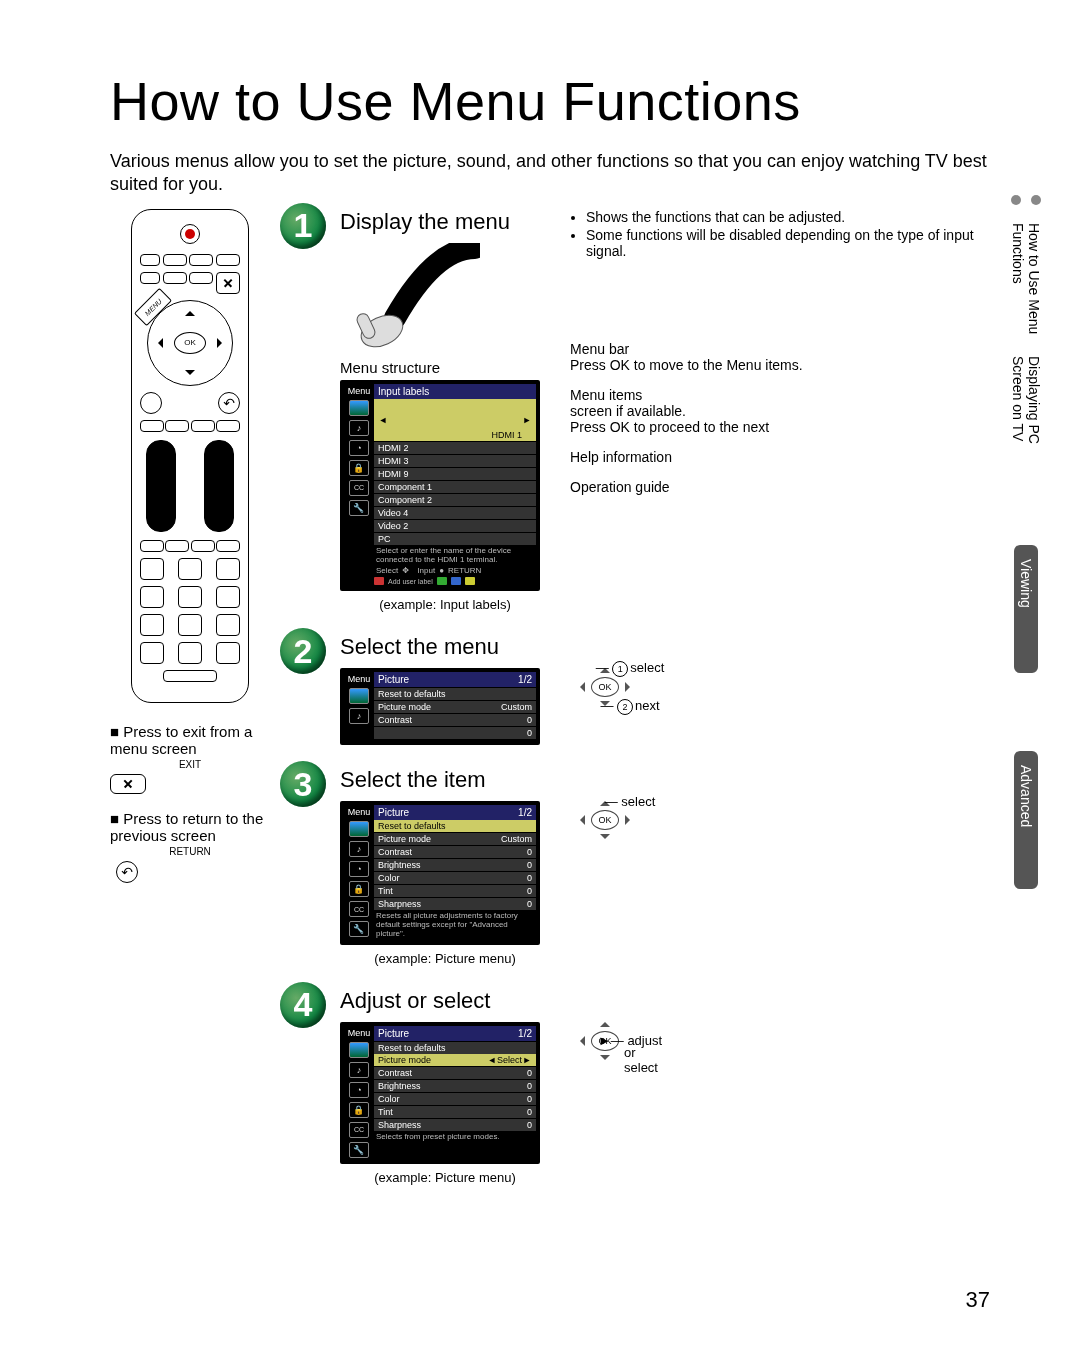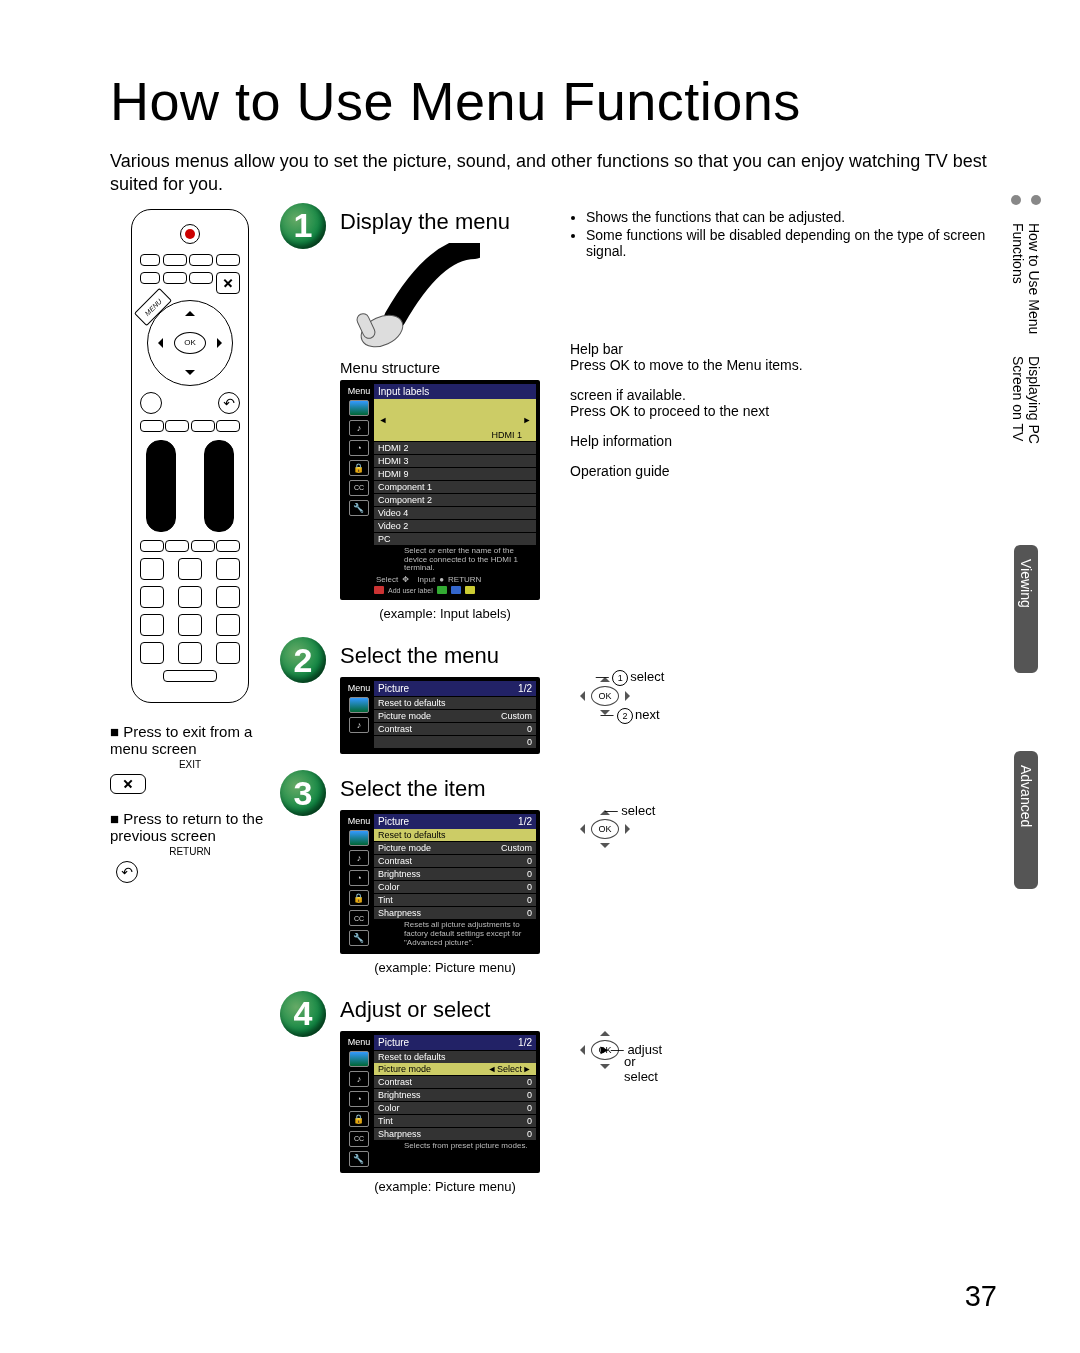--- a/index.html
+++ b/index.html
@@ -185,21 +185,21 @@
   }
   .ms-highlight {
     background:#cc6; color:#000; padding:1px 4px; display:flex; justify-content:space-between; align-items:center;
     font-size:9px;
   }
   .ms-highlight .arrow { width:10px; text-align:center; }
   .ms-item {
     background:#333; border-top:1px solid #000; padding:1px 4px; font-size:9px; display:flex; justify-content:space-between;
   }
   .ms-help {
-    font-size:8px; color:#bbb; padding:2px 2px 0 2px; line-height:1.1;margin-left:28px;
+    font-size:8px; color:#bbb; padding:2px 2px 0 2px; line-height:1.1;
   }
   .ms-guide {
     font-size:8px; color:#bbb; padding:2px 2px 0 2px; display:flex; align-items:center; gap:4px;
   }
   .ms-colorrow { display:flex; gap:4px; align-items:center; font-size:7px; color:#bbb; padding-top:2px;}
   .ck { width:10px; height:8px; border-radius:1px; }
   .ck.r{background:#c33}.ck.g{background:#3a3}.ck.b{background:#36c}.ck.y{background:#cc3}
   .example {
     font-size: 13px; color:#000; text-align:center; margin-top:6px;
   }
@@ -227,21 +227,21 @@
     align-items:center; justify-items:center;
   }
   .oknav .tri { width:0;height:0;border:5px solid transparent; }
   .oknav .tri.u{border-bottom-color:#555}.oknav .tri.d{border-top-color:#555}
   .oknav .tri.l{border-right-color:#555}.oknav .tri.r{border-left-color:#555}
   .badge {
     display:inline-flex; width:14px;height:14px;border:1px solid #000;border-radius:50%;
     align-items:center;justify-content:center;font-size:9px; margin-right:2px;
   }
   .page-num {
-    position:absolute; right:83px; bottom:40px; font-size:29px;
+    position:absolute; right:90px; bottom:40px; font-size:22px;
   }
   .step1-hand {
     width:140px; height:110px; position:relative; margin-bottom:6px;
   }
   .step1-hand svg { width:100%; height:100%; }
 </style>
 </head>
 <body>
 
 <div class="page">
@@ -431,28 +431,29 @@
                 </div>
               </div>
             </div>
           </div>
           <div class="example">(example: Input labels)</div>
         </div>
 
         <div class="s1-right" style="flex:1;">
           <ul>
             <li>Shows the functions that can be adjusted.</li>
-            <li>Some functions will be disabled depending on the type of screen signal.</li>
+            <li>Some functions will be disabled depending on the type of input signal.</li>
           </ul>
           <div style="height:80px;"></div>
           <div class="callout">
-            <div class="clabel">Help bar</div>
+            <div class="clabel">Menu bar</div>
             <div class="cdesc">Press OK to move to the Menu items.</div>
           </div>
           <div class="callout">
+            <div class="clabel">Menu items</div>
             <div class="cdesc">screen if available.</div>
             <div class="cdesc">Press OK to proceed to the next</div>
           </div>
           <div class="callout">
             <div class="clabel">Help information</div>
           </div>
           <div class="callout" style="margin-bottom:0;">
             <div class="clabel">Operation guide</div>
           </div>
         </div>

